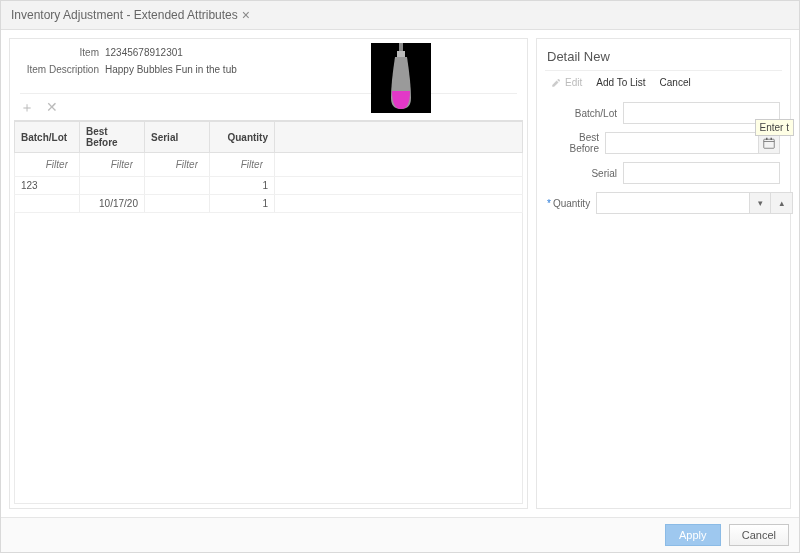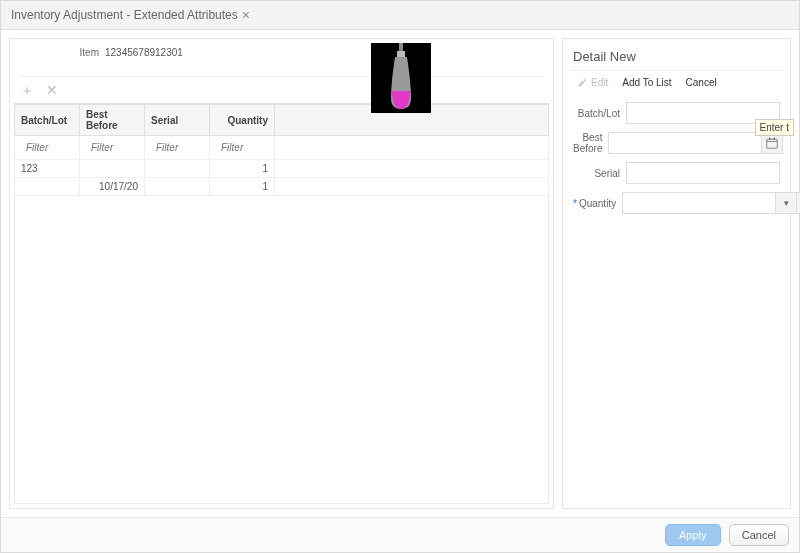--- a/index.html
+++ b/index.html
@@ -43,21 +43,21 @@
     min-height: 0;
   }
   .left-pane {
     flex: 1;
     border: 1px solid #e6e6e6;
     display: flex;
     flex-direction: column;
     min-height: 0;
   }
   .right-pane {
-    width: 229px;
+    width: 255px;
     border: 1px solid #e6e6e6;
     display: flex;
     flex-direction: column;
     min-height: 0;
     padding: 6px 0 6px 0;
     position: relative;
   }
   .item-header {
     padding: 8px 10px 12px 10px;
   }
@@ -137,20 +137,21 @@
   .filter-row td { padding: 0; border:1px solid #e0e0e0; }
   .filter-row input {
     width: 100%;
     border: none;
     font-size: 10px;
     font-style: italic;
     color: #aaa;
     padding: 3px 5px;
     background: #fff;
     outline: none;
+    text-align: right;
   }
   .grid-fill { flex:1; border:1px solid #eaeaea; border-top:none; }
 
   
   .detail-title {
     font-size: 13px;
     color: #555;
     padding: 4px 10px 6px 10px;
   }
   .detail-hr {
@@ -227,21 +228,21 @@
     gap:8px;
   }
   .btn {
     min-width:56px;
     padding: 4px 12px;
     border:1px solid #c8c8c8;
     background: linear-gradient(#fff,#f2f2f2);
     font-size:11px;
     color:#555;
     cursor:pointer;
-    border-radius:5px;
+    border-radius:0;
   }
   .btn.primary {
     background: #9ec8ef;
     border-color:#8bbbe6;
     color:#fff;
   }
 </style>
 </head>
 <body>
 
@@ -252,20 +253,24 @@
     <span class="close-x">×</span>
   </div>
 
   <div class="body">
 
     <div class="left-pane">
       <div class="item-header">
         <div class="item-row">
           <span class="item-label">Item</span>
           <span class="item-value">12345678912301</span>
+        </div>
+        <div class="item-row">
+          <span class="item-label">Item Description</span>
+          <span class="item-value">Happy Bubbles Fun in the tub</span>
         </div>
       </div>
 
       <div class="item-image-wrap">
         <svg viewBox="0 0 60 70" width="60" height="70">
           <rect x="0" y="0" width="60" height="70" fill="#000"></rect>
           <rect x="28" y="0" width="4" height="8" fill="#888"></rect>
           <path d="M26 8 L34 8 L34 14 L26 14 Z" fill="#bbb"></path>
           <path d="M24 14 Q20 40 20 55 Q20 66 30 66 Q40 66 40 55 Q40 40 36 14 Z" fill="#9a9a9a"></path>
           <path d="M21 48 Q21 66 30 66 Q39 66 39 48 Z" fill="#e238c7"></path>

